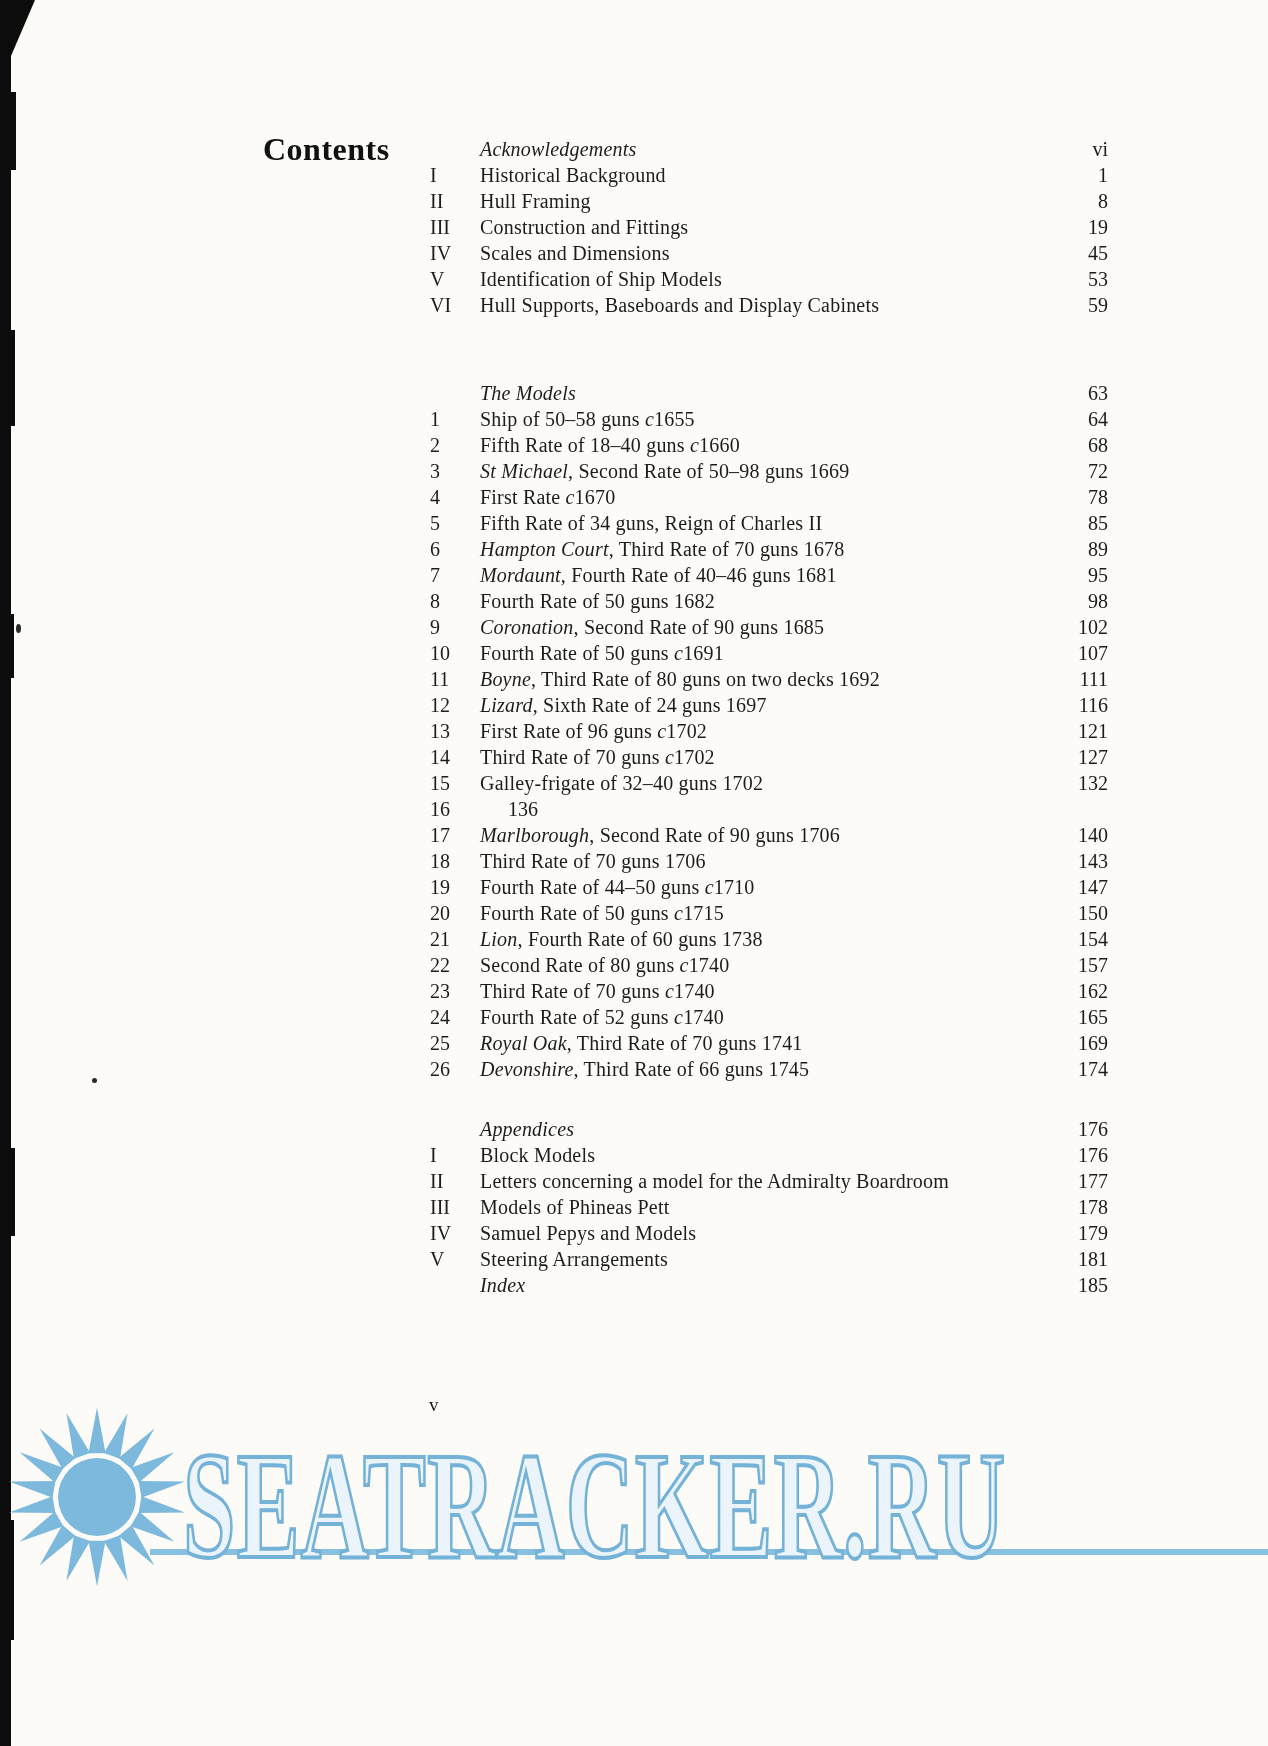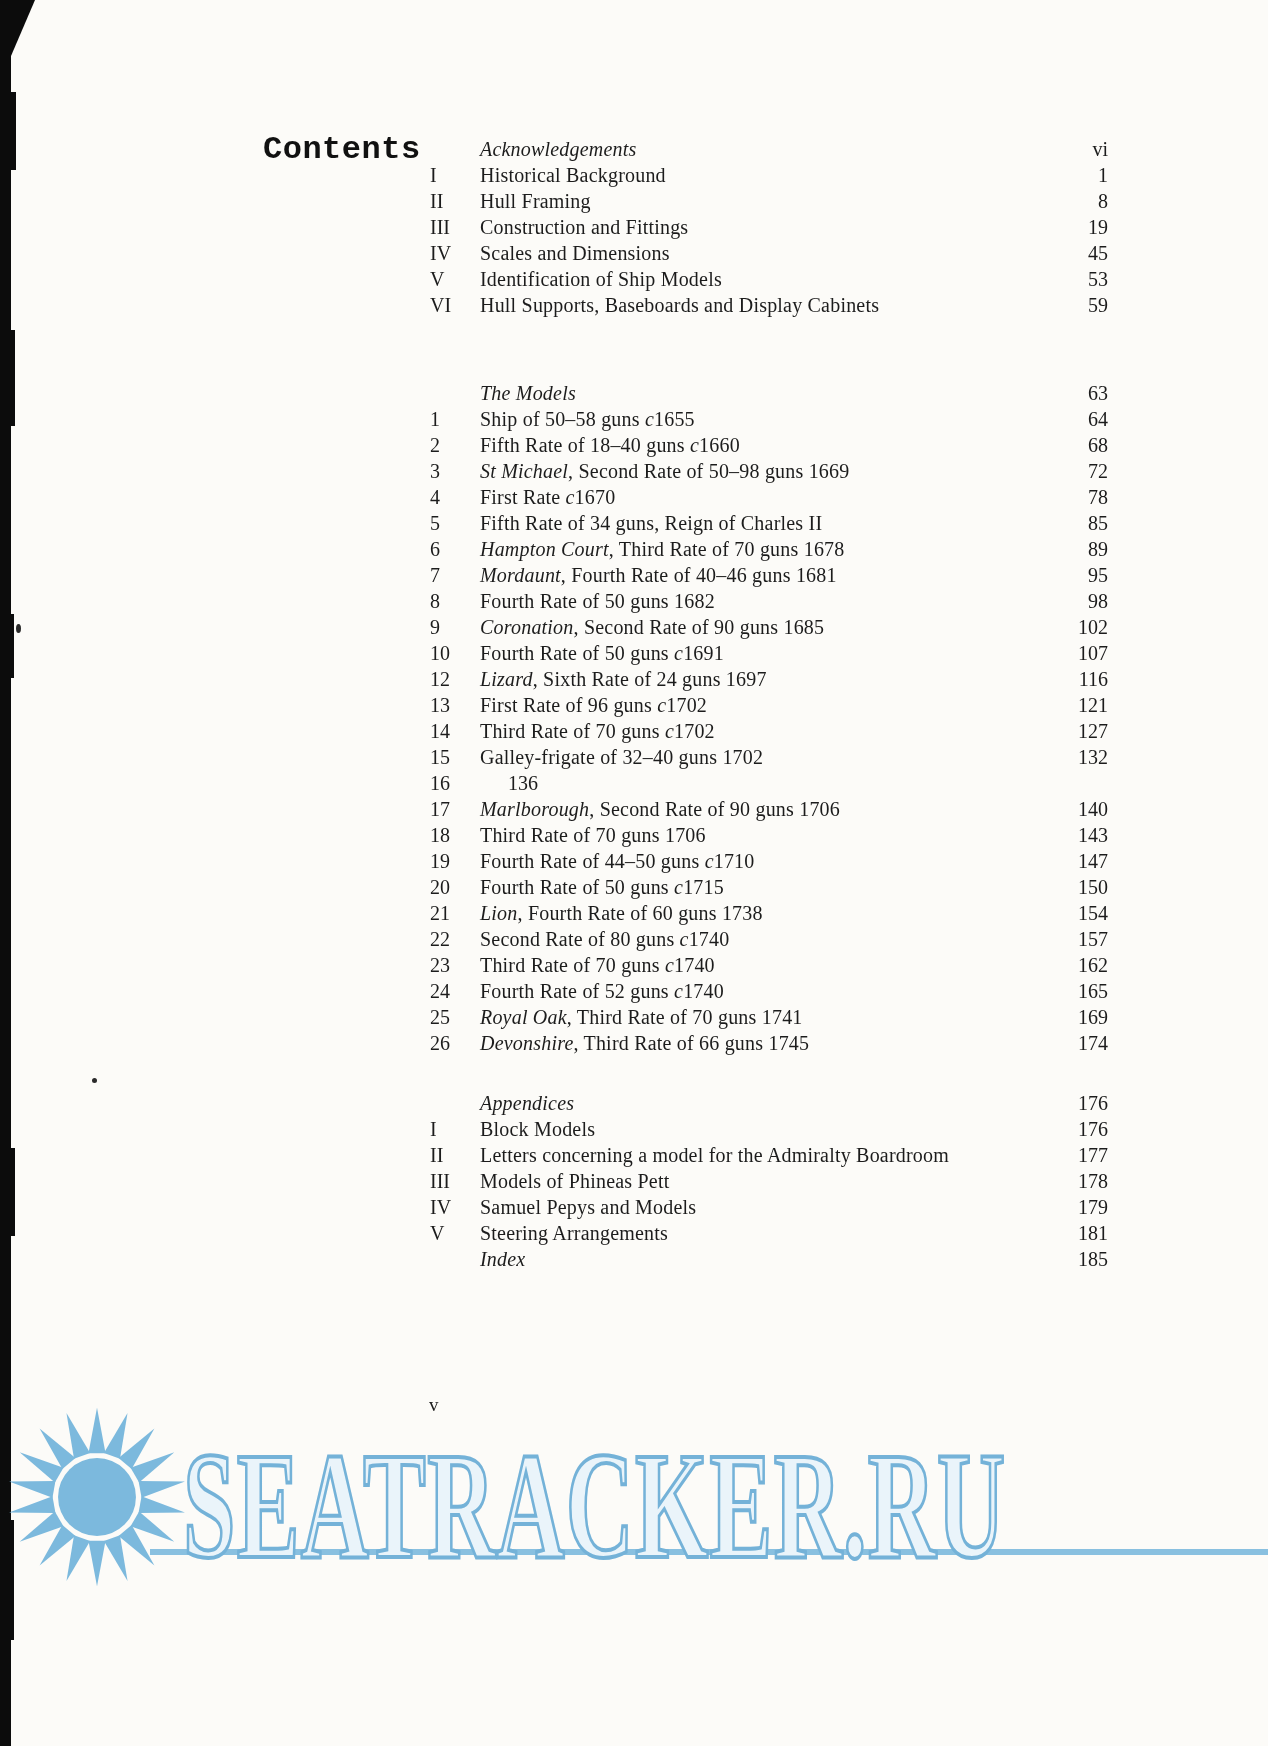--- a/index.html
+++ b/index.html
@@ -22,21 +22,20 @@
     border-top: 56px solid #0c0c0c;
     border-right: 24px solid transparent;
   }
   .speck { position: absolute; background: #2a2a2a; border-radius: 50%; }
 
   
   .contents-heading {
     position: absolute; left: 263px; top: 131px;
     font-size: 32px; font-weight: bold; letter-spacing: 0.5px;
     color: #111;
-    font-family: Liberation Mono, monospace;
   }
 
   
   .toc {
     position: absolute; left: 430px; top: 136px; width: 678px;
     font-size: 20px; line-height: 26px;
   }
   .toc-section[data-name="toc-section-models"]     { margin-top: 62px; }
   .toc-section[data-name="toc-section-appendices"] { margin-top: 34px; }
   .toc-row   { display: flex; align-items: center; }
@@ -173,20 +172,25 @@
         </div>
         <div class="toc-row" data-name="toc-row">
           <span class="toc-num" data-name="toc-entry-number">9</span>
           <span class="toc-title" data-name="toc-entry-title"><em>Coronation</em><span>, Second Rate of 90 guns 1685</span></span>
           <span class="toc-page" data-name="toc-entry-page">102</span>
         </div>
         <div class="toc-row" data-name="toc-row">
           <span class="toc-num" data-name="toc-entry-number">10</span>
           <span class="toc-title" data-name="toc-entry-title"><span>Fourth Rate of 50 guns </span><em>c</em><span>1691</span></span>
           <span class="toc-page" data-name="toc-entry-page">107</span>
+        </div>
+        <div class="toc-row" data-name="toc-row">
+          <span class="toc-num" data-name="toc-entry-number">11</span>
+          <span class="toc-title" data-name="toc-entry-title"><em>Boyne</em><span>, Third Rate of 80 guns on two decks 1692</span></span>
+          <span class="toc-page" data-name="toc-entry-page">111</span>
         </div>
         <div class="toc-row" data-name="toc-row">
           <span class="toc-num" data-name="toc-entry-number">12</span>
           <span class="toc-title" data-name="toc-entry-title"><em>Lizard</em><span>, Sixth Rate of 24 guns 1697</span></span>
           <span class="toc-page" data-name="toc-entry-page">116</span>
         </div>
         <div class="toc-row" data-name="toc-row">
           <span class="toc-num" data-name="toc-entry-number">13</span>
           <span class="toc-title" data-name="toc-entry-title"><span>First Rate of 96 guns </span><em>c</em><span>1702</span></span>
           <span class="toc-page" data-name="toc-entry-page">121</span>

